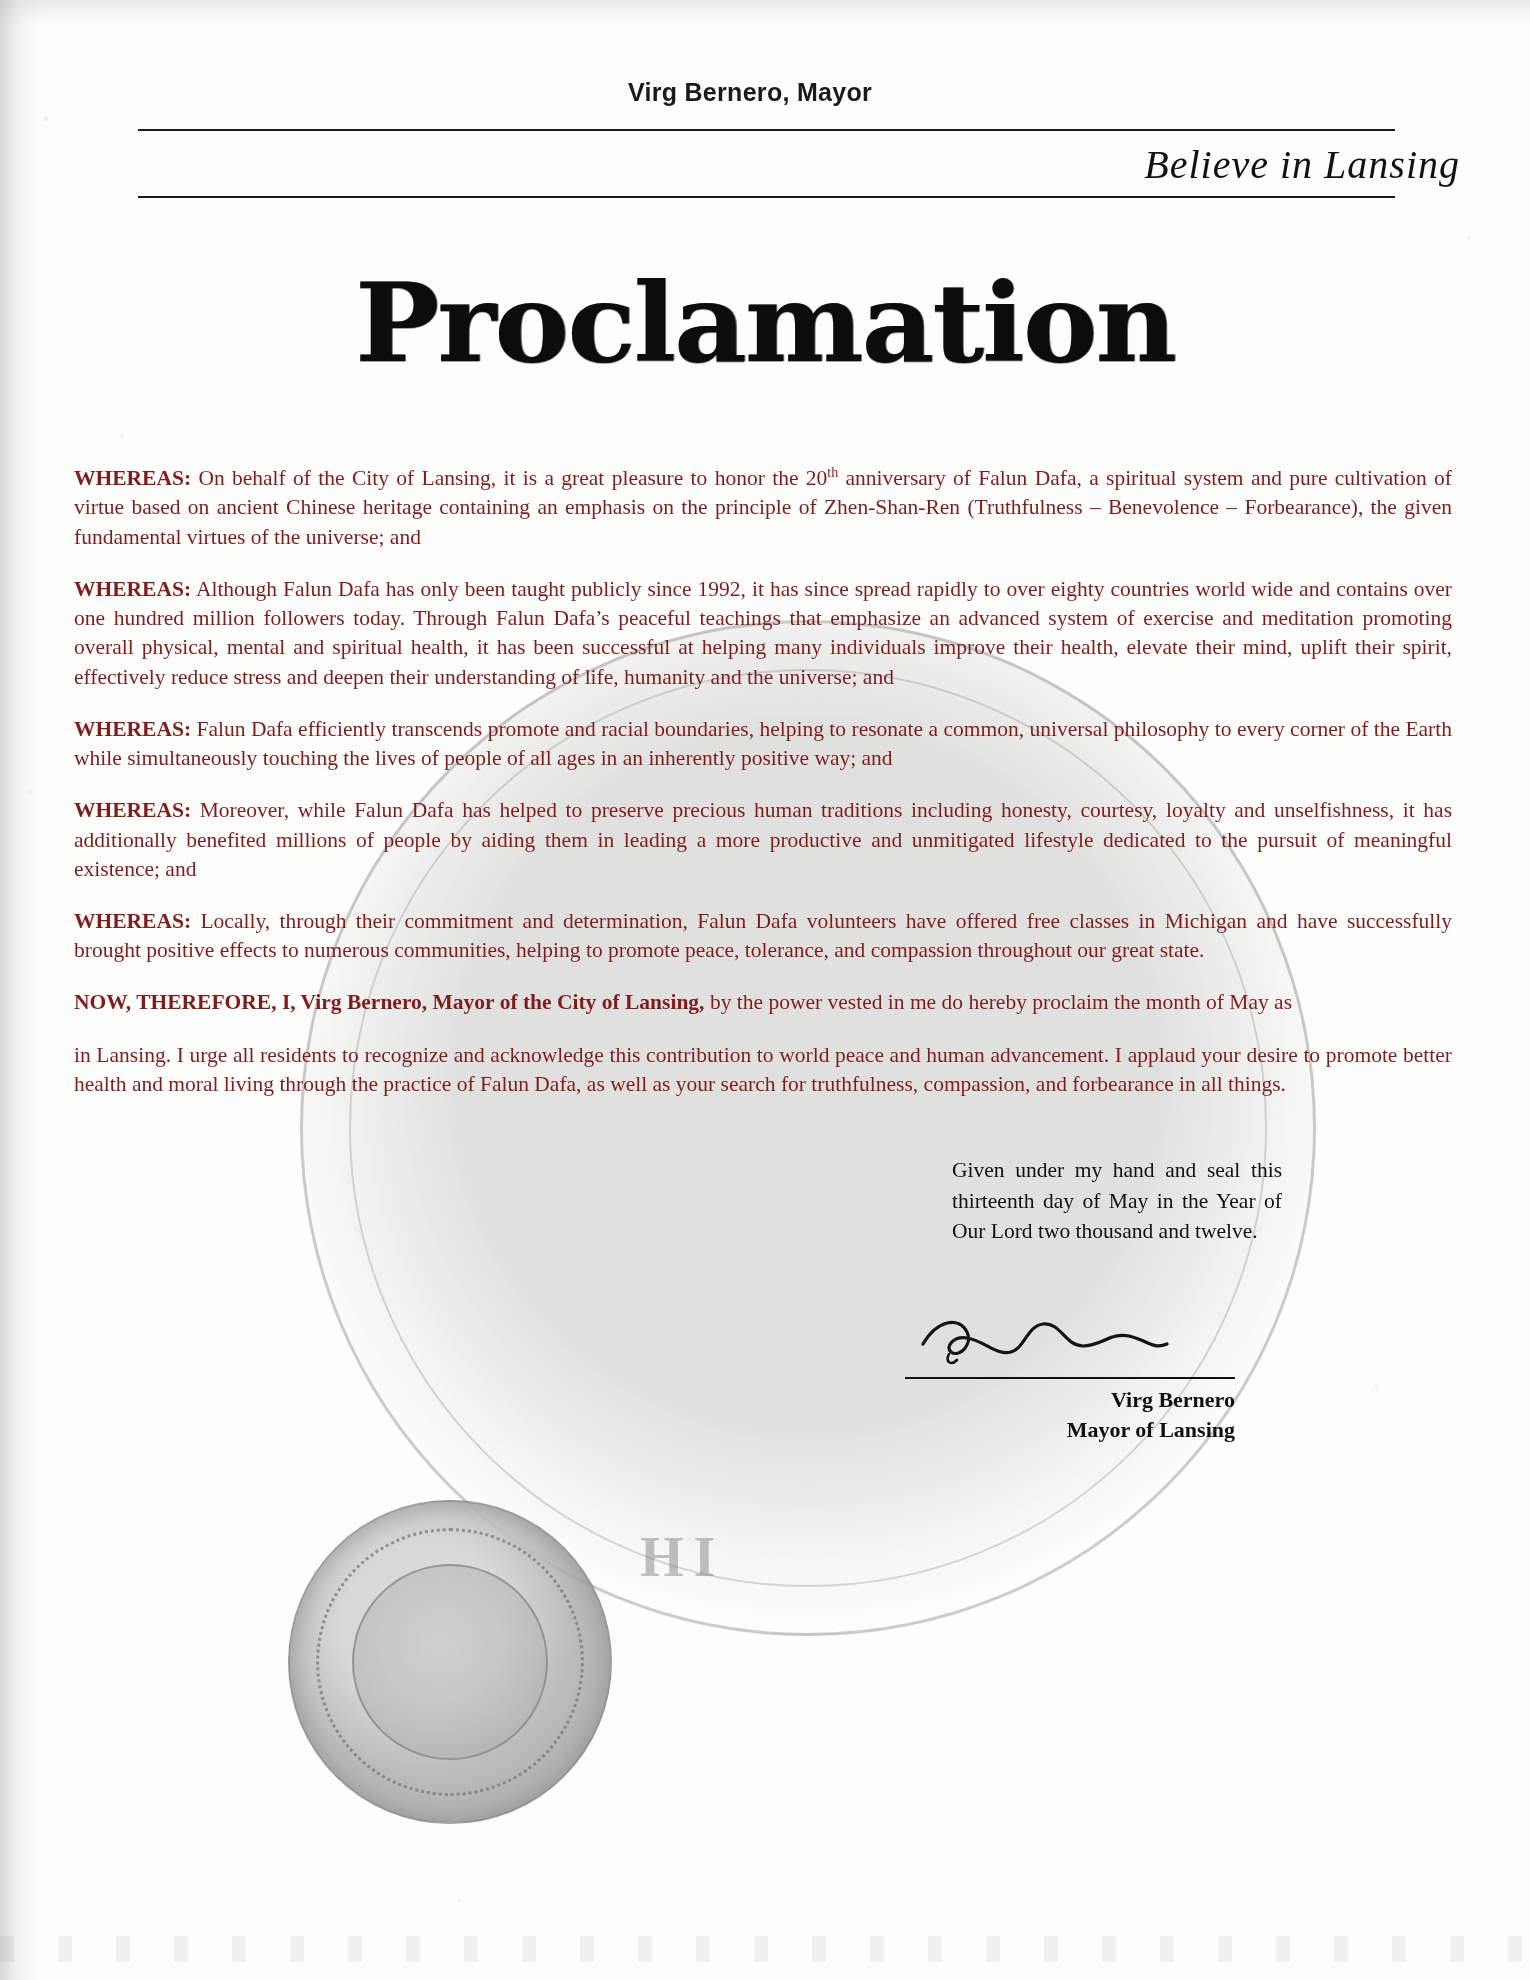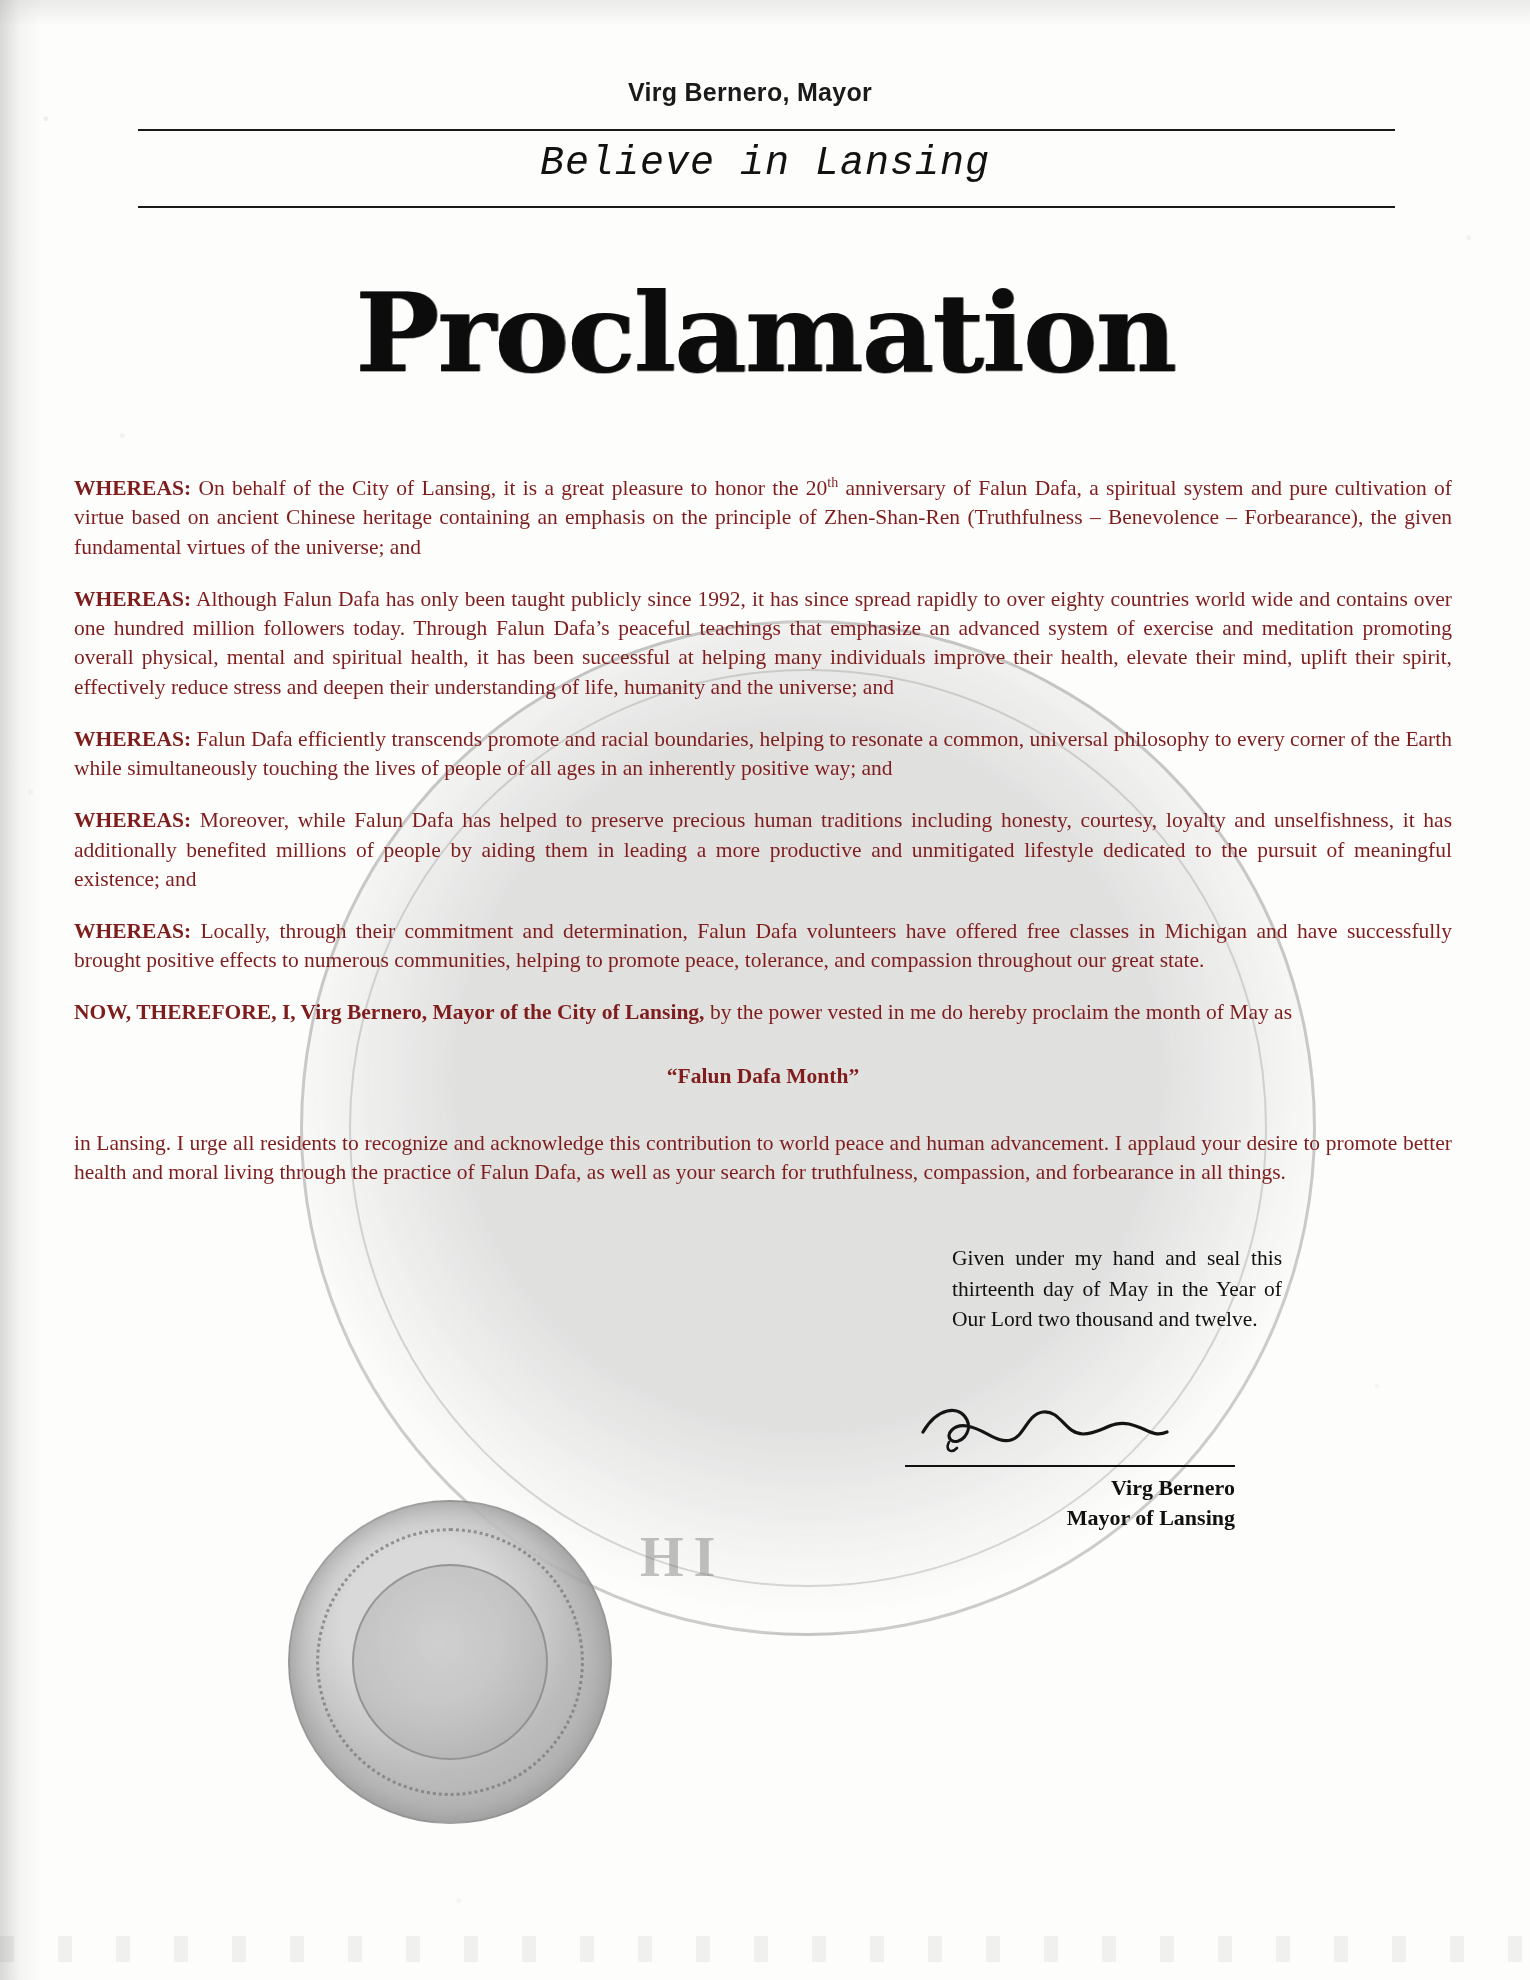--- a/index.html
+++ b/index.html
@@ -63,26 +63,26 @@
     letter-spacing: .3px;
     padding-top: 78px;
     padding-right: 30px;
     color: #1a1a1a;
   }
   .rule {
     border-top: 2px solid #1a1a1a;
     margin: 22px 65px 0 68px;
   }
   .believe {
-    text-align: center;
-    font-family: Liberation Mono, monospace;
+    text-align: right;
+    font-family: Liberation Serif, serif;
     font-style: italic;
     font-size: 40px;
     letter-spacing: 1px;
-    padding: 10px 0 20px;
+    padding: 10px 0 8px;
     color: #121212;
   }
   .rule2 {
     border-top: 2px solid #1a1a1a;
     margin: 0 65px 0 68px;
   }
 
   .proclamation-title {
     text-align: center;
     font-family: "DejaVu Serif", serif;
@@ -276,21 +276,20 @@
       </p>
 
       <p class="para">
         <b>WHEREAS:</b><span> Locally, through their commitment and determination, Falun Dafa volunteers have offered free classes in Michigan and have successfully brought positive effects to numerous communities, helping to promote peace, tolerance, and compassion throughout our great state.</span>
       </p>
 
       <p class="para">
         <b>NOW, THEREFORE, I, Virg Bernero, Mayor of the City of Lansing,</b><span> by the power vested in me do hereby proclaim the month of May as</span>
       </p>
 
-      <div class="month-line">“Falun Dafa Month”</div>
 
       <p class="para closing">in Lansing. I urge all residents to recognize and acknowledge this contribution to world peace and human advancement.  I applaud your desire to promote better health and moral living through the practice of Falun Dafa, as well as your search for truthfulness, compassion, and forbearance in all things.</p>
     </div>
 
     <div class="sig-area">
       <div class="given-block">Given under my hand and seal this thirteenth day of May in the Year of Our Lord two thousand and twelve.</div>
 
       <svg class="signature" viewBox="0 0 290 60">
         <path d="M8 34 C22 10, 44 6, 52 22 C58 35, 44 48, 36 42 C30 37, 38 26, 52 28 C70 31, 82 46, 96 42 C110 38, 112 16, 128 14 C146 12, 150 36, 168 36 C186 36, 196 22, 214 26 C232 30, 238 40, 252 34" fill="none" stroke="#141414" stroke-width="3.2" stroke-linecap="round"></path>
         <path d="M34 44 C30 52, 36 56, 42 50" fill="none" stroke="#141414" stroke-width="2.6" stroke-linecap="round"></path>

